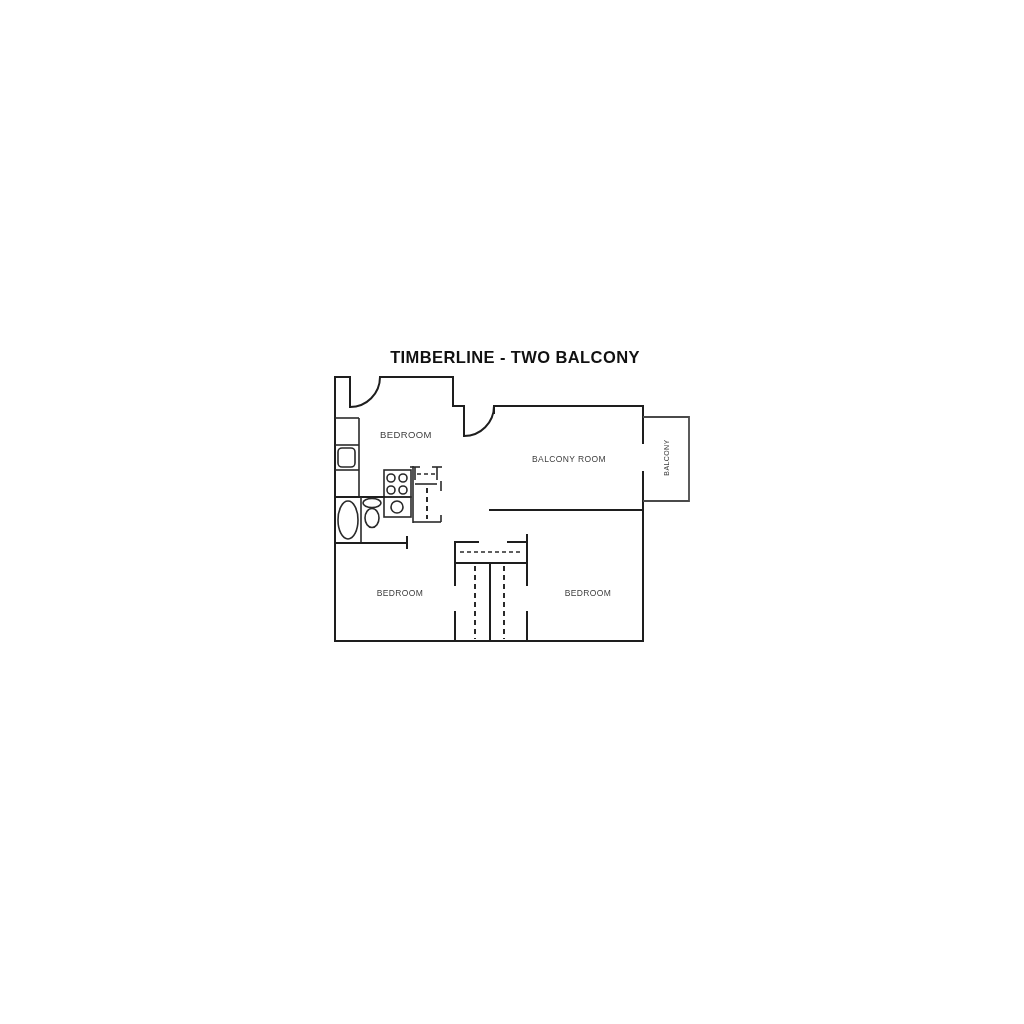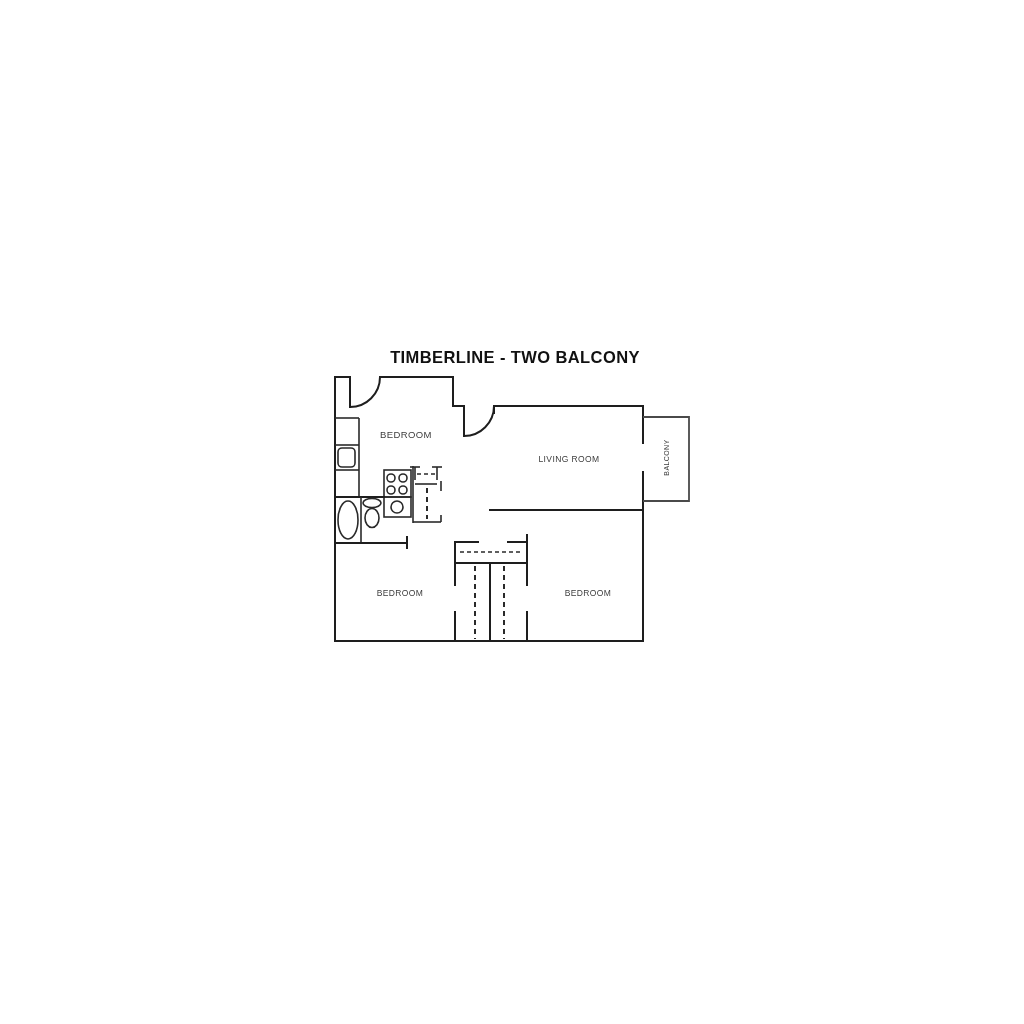--- a/index.html
+++ b/index.html
@@ -156,17 +156,17 @@
       <path class="dash-h" d="M460,552 H522"></path>
       <path class="wall" d="M455,563 H527"></path>
       <path class="wall" d="M490,563 V641"></path>
       <path class="dash-v" d="M475,566 V639"></path>
       <path class="dash-v" d="M504,566 V639"></path>
     </g>
   </svg>
 
   <div class="plan-title">TIMBERLINE - TWO BALCONY</div>
   <div class="label kitchen-label">BEDROOM</div>
-  <div class="label living-room-label">LIVING ROOM</div>
+  <div class="label living-room-label">BALCONY ROOM</div>
   <div class="label balcony-label">BALCONY</div>
   <div class="label bedroom-left-label">BEDROOM</div>
   <div class="label bedroom-right-label">BEDROOM</div>
 </div>
 
 </body></html>

